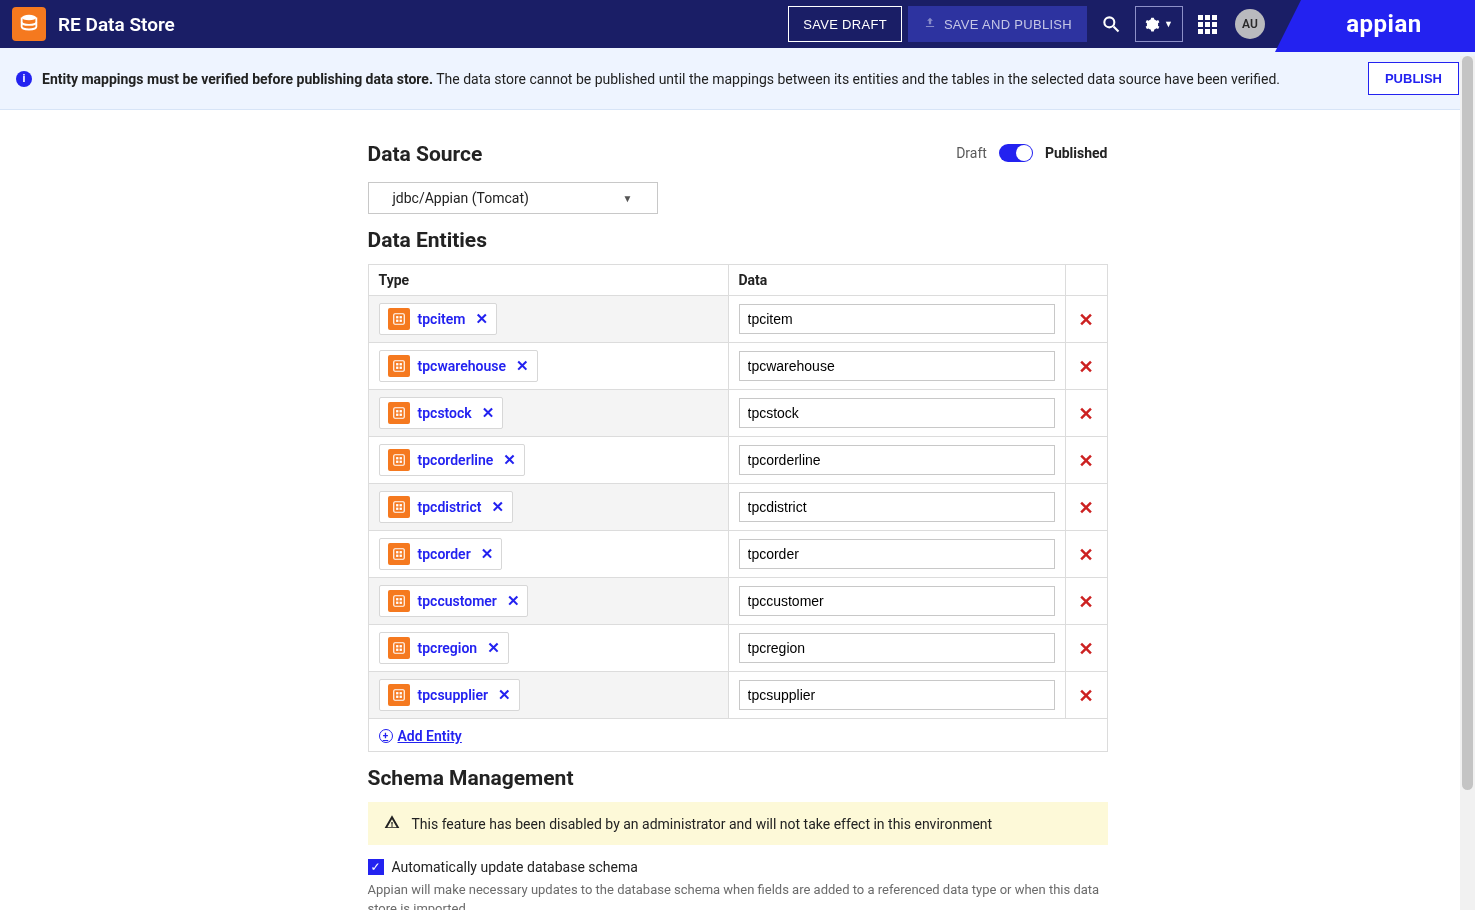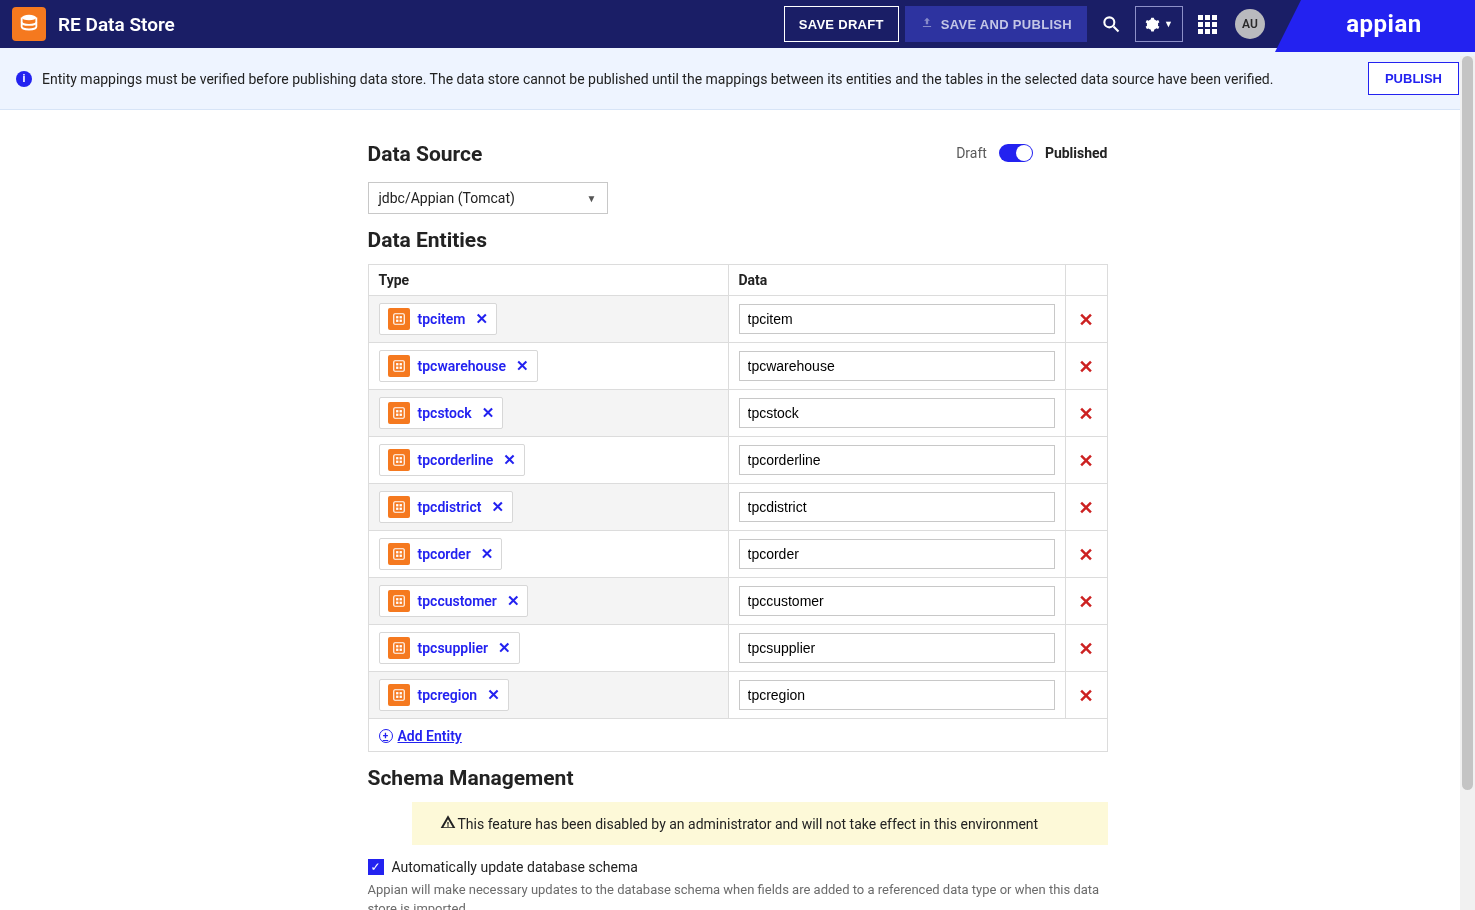--- a/index.html
+++ b/index.html
@@ -23,21 +23,21 @@
   }
   .header .app-icon {
     width: 34px; height: 34px; background: #f5791f; border-radius: 4px;
     display: flex; align-items: center; justify-content: center;
     margin-right: 12px;
   }
   .header .app-title { font-size: 19px; font-weight: 600; }
   .header .spacer { flex: 1; }
   .header .btn {
     height: 36px; display: inline-flex; align-items: center; justify-content: center;
-    padding: 0 14px; font-size: 13px; font-weight: 700; letter-spacing: .3px;
+    padding: 0 14px; font-size: 13px; font-weight: 400; letter-spacing: .3px;
     border: 1px solid #fff; background: transparent; color: #fff; cursor: pointer;
     margin-right: 6px;
   }
   .header .btn.primary-disabled {
     background: #2d33a0; border-color: #2d33a0; color: #c4c6e6; cursor: default; justify-content: flex-end;
   }
   .header .btn.primary-disabled .upload-ic { margin-right: 7px; opacity: .6; }
   .header .icon-btn {
     width: 36px; height: 36px; display: inline-flex; align-items: center; justify-content: center;
     border: 1px solid transparent; margin-right: 6px; cursor: pointer;
@@ -61,21 +61,21 @@
     padding-left: 18px;
   }
 
   
   .banner {
     display: flex; align-items: center; gap: 10px;
     background: #eef4ff; border-bottom: 1px solid #d7e4f7;
     padding: 14px 16px; font-size: 14px;
   }
   .banner .info-dot { width:16px; height:16px; background:#2322f0; border-radius:50%; color:#fff; display:flex;align-items:center;justify-content:center;font-size:11px;font-weight:700; }
-  .banner .msg strong { font-weight: 400; }
+  .banner .msg strong { font-weight: 700; }
   .banner .spacer { flex:1; }
   .banner .verify-btn {
     border:1px solid #2322f0; color:#2322f0; background:#fff; padding:8px 16px;
     font-weight:700; font-size:13px; cursor:pointer;
   }
 
   
   .main { max-width: 760px; margin: 18px auto 40px; padding: 0 10px; }
   .main h2 { font-size: 21px; font-weight: 700; margin: 14px 0 12px; color:#222; }
 
@@ -83,22 +83,22 @@
   .ds-row h2 { flex:1; }
   .toggle-group { display:flex; align-items:center; gap:12px; font-size:14px; }
   .toggle-group .off { color:#5a5a5a; }
   .toggle-group .on { font-weight:700; }
   .switch {
     width:34px; height:18px; background:#2322f0; border-radius:10px; position:relative; cursor:pointer;
   }
   .switch::after { content:""; position:absolute; right:1px; top:1px; width:16px; height:16px; background:#fff; border-radius:50%; }
 
   .select {
-    width: 240px; height: 32px; border:1px solid #c8c8c8; display:flex; align-items:center;
-    padding: 0 10px; justify-content: space-between; cursor:pointer; margin-top:4px;
+    width: 290px; height: 32px; border:1px solid #c8c8c8; display:flex; align-items:center;
+    padding: 0 24px; justify-content: space-between; cursor:pointer; margin-top:4px;
   }
   .select .caret { font-size:10px; color:#555; }
 
   
   table.entities { width:100%; border-collapse: collapse; margin-top: 4px; }
   table.entities th, table.entities td { border:1px solid #dcdcdc; padding: 7px 10px; text-align:left; }
   table.entities th { font-weight:700; background:#fff; }
   table.entities td.type-cell { width: 360px; }
   table.entities td.name-cell { }
   table.entities td.act-cell { width: 42px; text-align:center; }
@@ -120,22 +120,22 @@
     width:100%; height:30px; border:1px solid #c8c8c8; padding:0 8px; font-size:14px;
   }
   .del-x { color:#cc2121; font-weight:700; font-size:18px; cursor:pointer; }
 
   .add-row td { padding:10px 12px; }
   .add-link { color:#2322f0; font-weight:600; text-decoration:underline; display:inline-flex; align-items:center; gap:5px; cursor:pointer; }
   .add-link .plus-circ { width:14px;height:14px;border:1.5px solid #2322f0;border-radius:50%;display:flex;align-items:center;justify-content:center;font-size:10px;line-height:1;color:#2322f0;font-weight:700; }
 
   
   .warn-banner {
-    background:#fdf9d8; padding:12px 28px; display:flex; align-items:center; gap:2px;
-    font-size:14px; margin-top:4px;margin-left:44px;
+    background:#fdf9d8; padding:12px 16px; display:flex; align-items:center; gap:12px;
+    font-size:14px; margin-top:4px;
   }
   .warn-banner .tri { color:#222; }
 
   .chk-row { display:flex; align-items:center; gap:8px; margin-top:14px; }
   .chk {
     width:16px; height:16px; background:#2322f0; display:flex; align-items:center; justify-content:center; color:#fff; font-size:12px;
   }
   .help { color:#6b6b6b; font-size:13px; margin-top:6px; line-height:1.45; max-width:740px; }
 
   
@@ -355,41 +355,41 @@
           <td class="type-cell"><span class="type-chip">
               <span class="dt-ic">
                 <svg width="14" height="14" viewBox="0 0 24 24">
                   <rect x="3" y="3" width="18" height="18" rx="2" fill="none" stroke="#fff" stroke-width="2"></rect>
                   <rect x="7" y="7" width="4" height="4" fill="#fff"></rect>
                   <rect x="13" y="7" width="4" height="4" fill="#fff"></rect>
                   <rect x="7" y="13" width="4" height="4" fill="#fff"></rect>
                   <rect x="13" y="13" width="4" height="4" fill="#fff"></rect>
                 </svg>
               </span>
+              <a>tpcregion</a>
+              <span class="remove">✕</span>
+            </span></td>
+          <td class="name-cell"><input class="name-input" value="tpcregion" style=""></td>
+          <td class="act-cell"><span class="del-x">✕</span></td>
+        </tr>
+        <tr>
+          <td class="type-cell"><span class="type-chip">
+              <span class="dt-ic">
+                <svg width="14" height="14" viewBox="0 0 24 24">
+                  <rect x="3" y="3" width="18" height="18" rx="2" fill="none" stroke="#fff" stroke-width="2"></rect>
+                  <rect x="7" y="7" width="4" height="4" fill="#fff"></rect>
+                  <rect x="13" y="7" width="4" height="4" fill="#fff"></rect>
+                  <rect x="7" y="13" width="4" height="4" fill="#fff"></rect>
+                  <rect x="13" y="13" width="4" height="4" fill="#fff"></rect>
+                </svg>
+              </span>
               <a>tpcsupplier</a>
               <span class="remove">✕</span>
             </span></td>
           <td class="name-cell"><input class="name-input" value="tpcsupplier" style=""></td>
-          <td class="act-cell"><span class="del-x">✕</span></td>
-        </tr>
-        <tr>
-          <td class="type-cell"><span class="type-chip">
-              <span class="dt-ic">
-                <svg width="14" height="14" viewBox="0 0 24 24">
-                  <rect x="3" y="3" width="18" height="18" rx="2" fill="none" stroke="#fff" stroke-width="2"></rect>
-                  <rect x="7" y="7" width="4" height="4" fill="#fff"></rect>
-                  <rect x="13" y="7" width="4" height="4" fill="#fff"></rect>
-                  <rect x="7" y="13" width="4" height="4" fill="#fff"></rect>
-                  <rect x="13" y="13" width="4" height="4" fill="#fff"></rect>
-                </svg>
-              </span>
-              <a>tpcregion</a>
-              <span class="remove">✕</span>
-            </span></td>
-          <td class="name-cell"><input class="name-input" value="tpcregion" style=""></td>
           <td class="act-cell"><span class="del-x">✕</span></td>
         </tr>
       </tbody>
     <tbody>
       <tr class="add-row">
         <td colspan="3">
           <span class="add-link">
             <span class="plus-circ">+</span>
             <span>Add Entity</span>
           </span>

